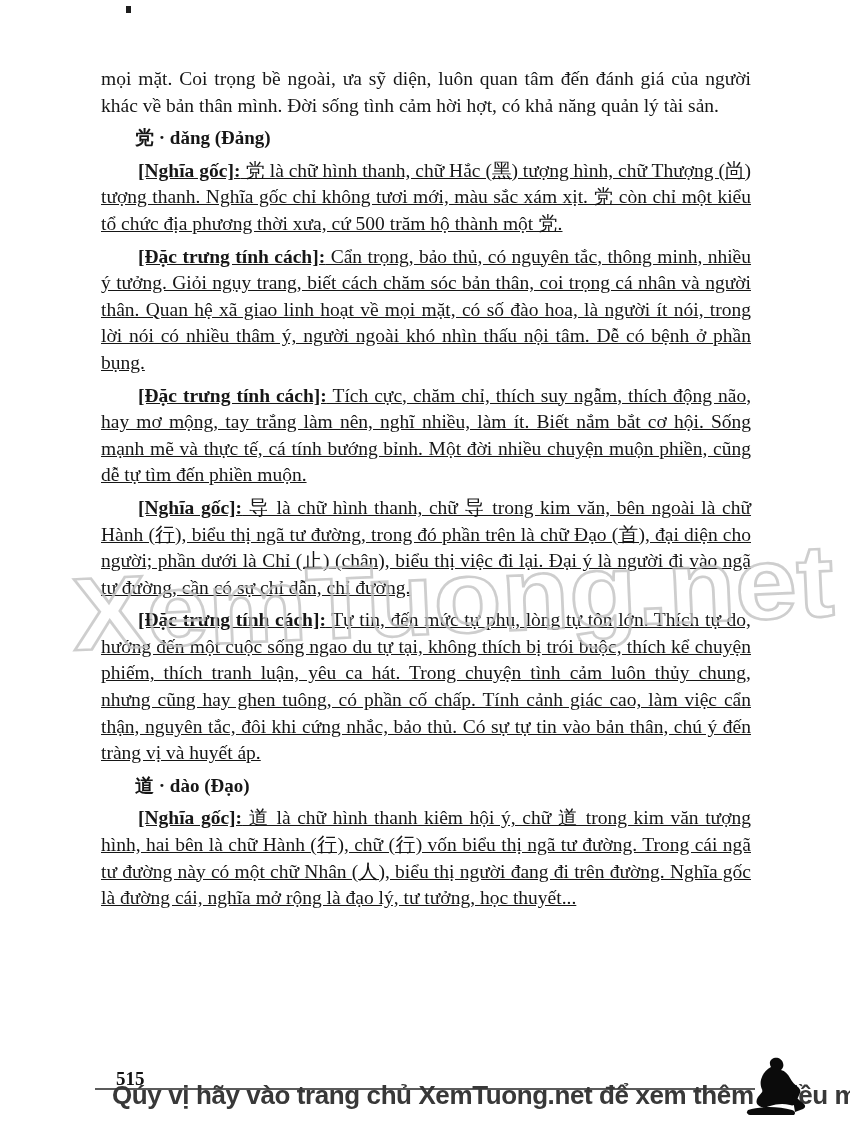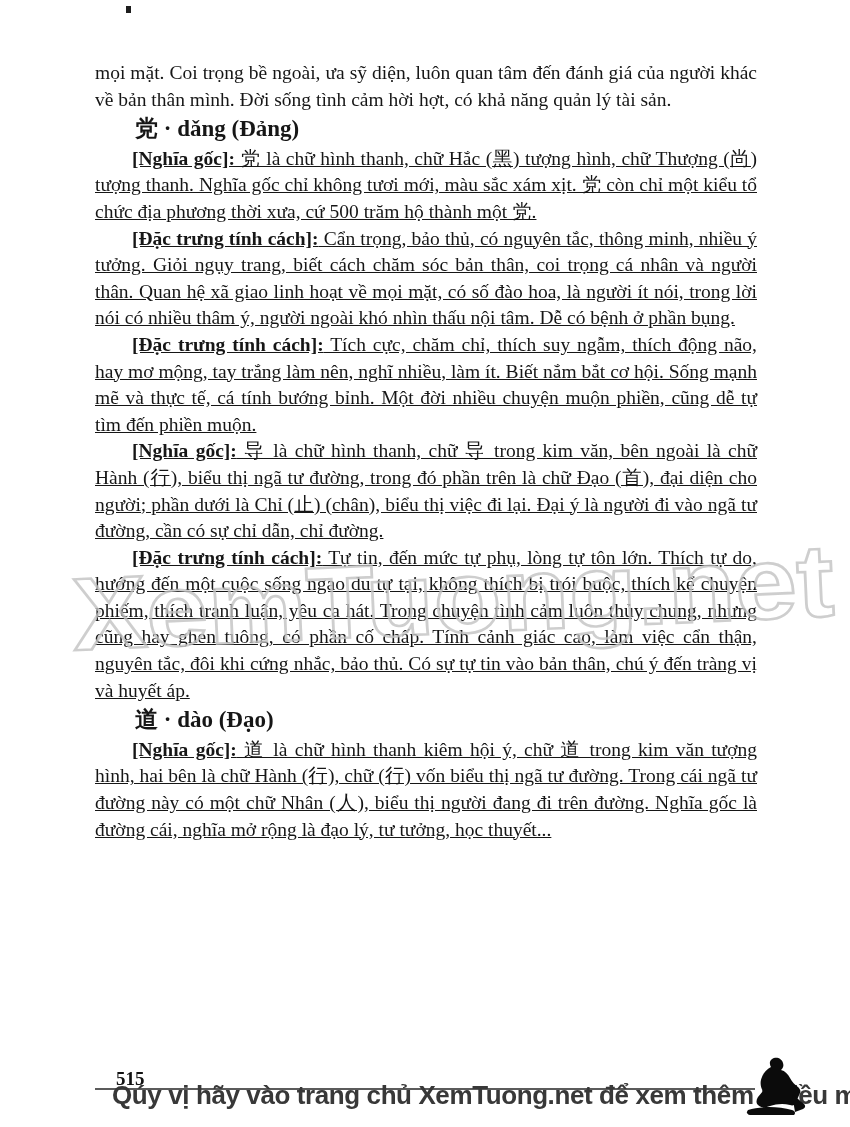--- a/index.html
+++ b/index.html
@@ -23,25 +23,25 @@
   }
   .content {
     position: absolute;
     left: 95px;
     top: 60px;
     width: 662px;
     font-size: 19.5px;
     line-height: 26.6px;
     text-align: justify;
   }
-  .content p { margin: 0; }
+  .content p { margin: 6px; }
   .para.indent { text-indent: 37px; text-decoration: underline; }
   .lead { font-weight: bold; }
   h3.heading {
-    font-size: 23px;
+    font-size: 19px;
     font-weight: bold;
     margin: 3px 0 3px 40px;
     text-align: left;
     line-height: 26.6px;
   }
   .watermark {
     position: absolute;
     left: 0;
     top: 0;
     pointer-events: none;

